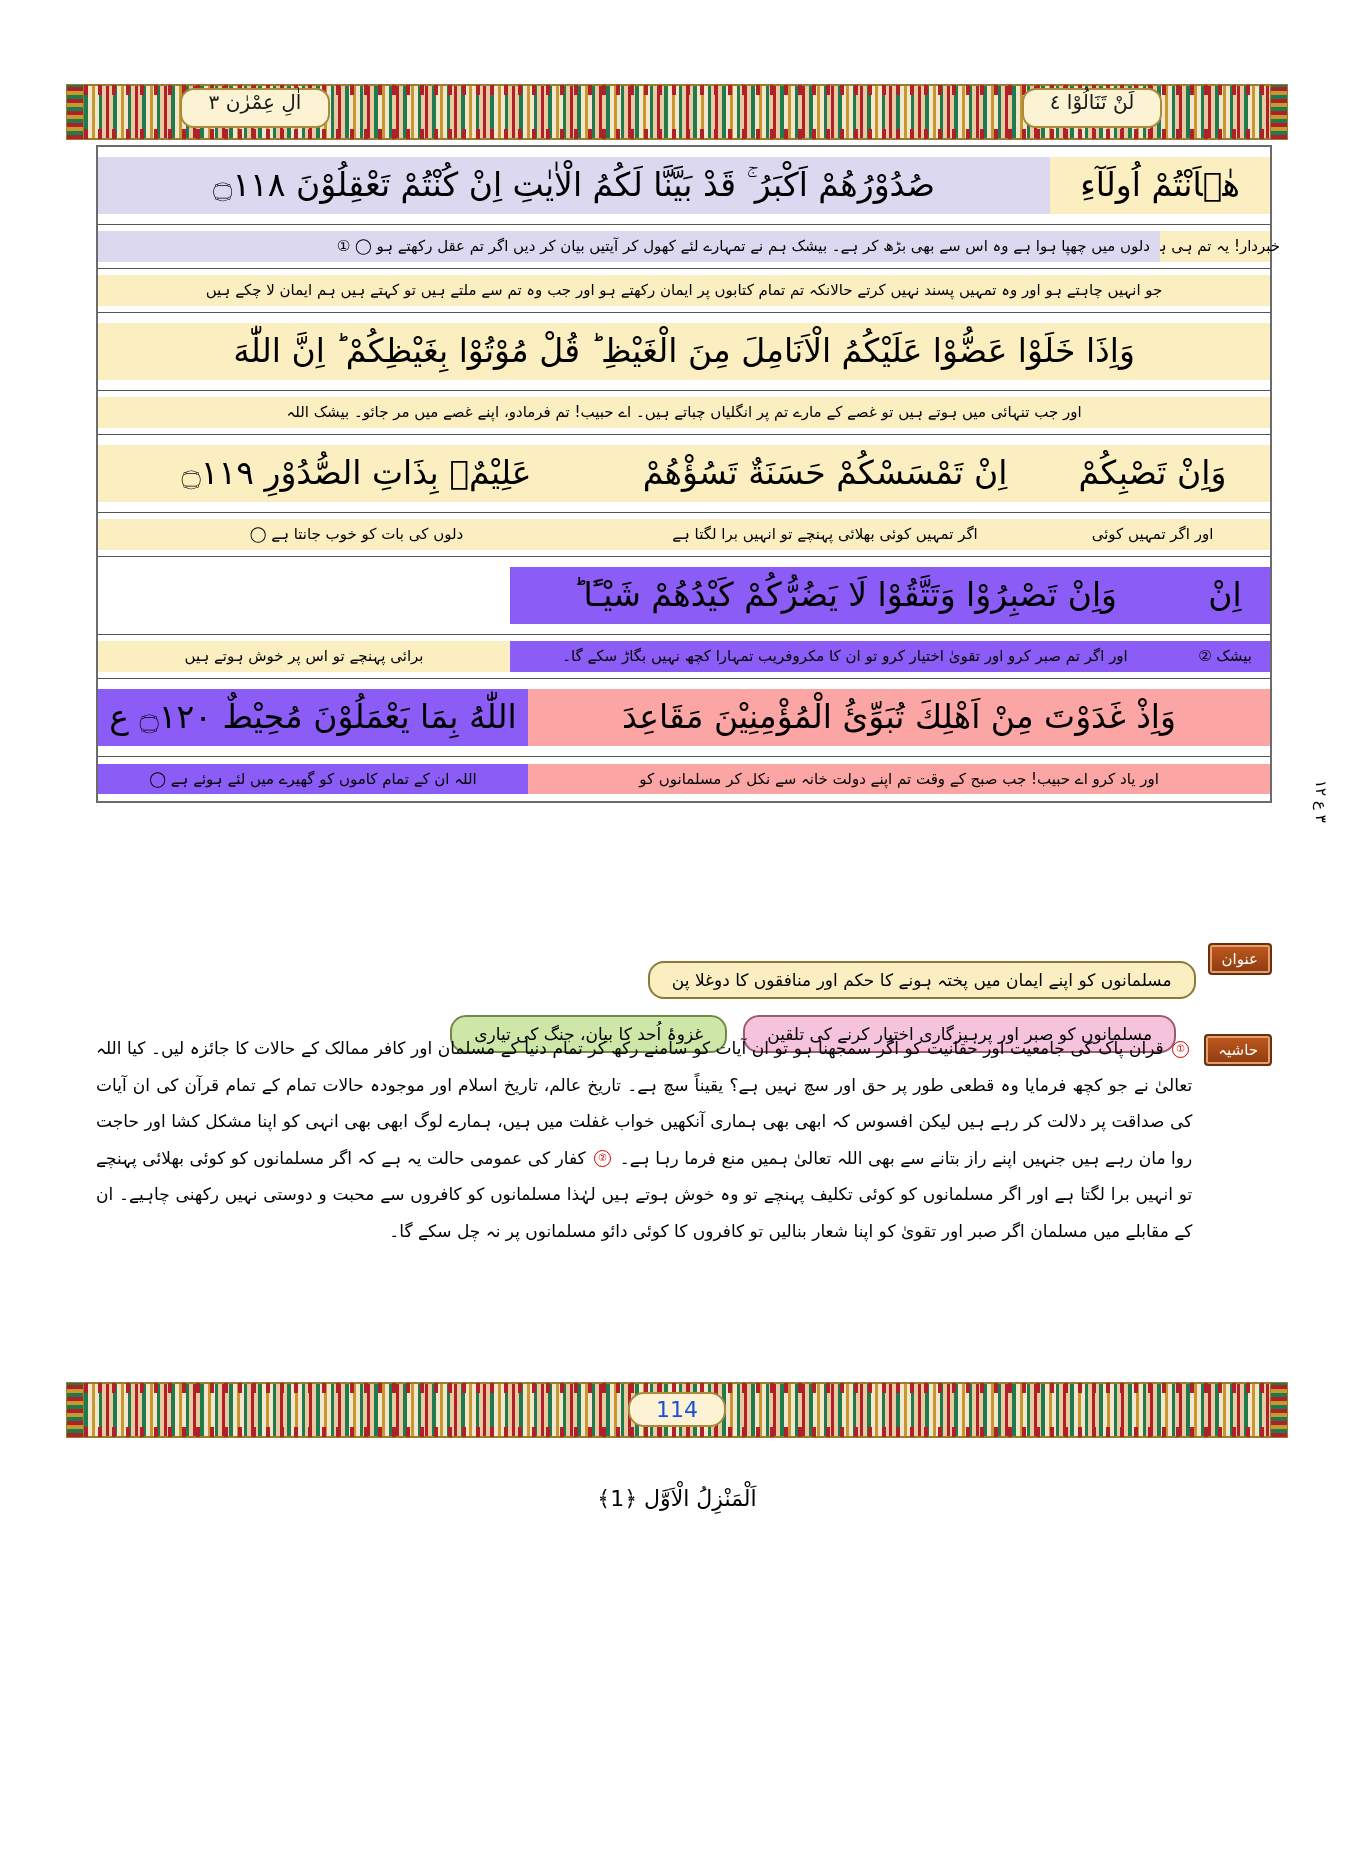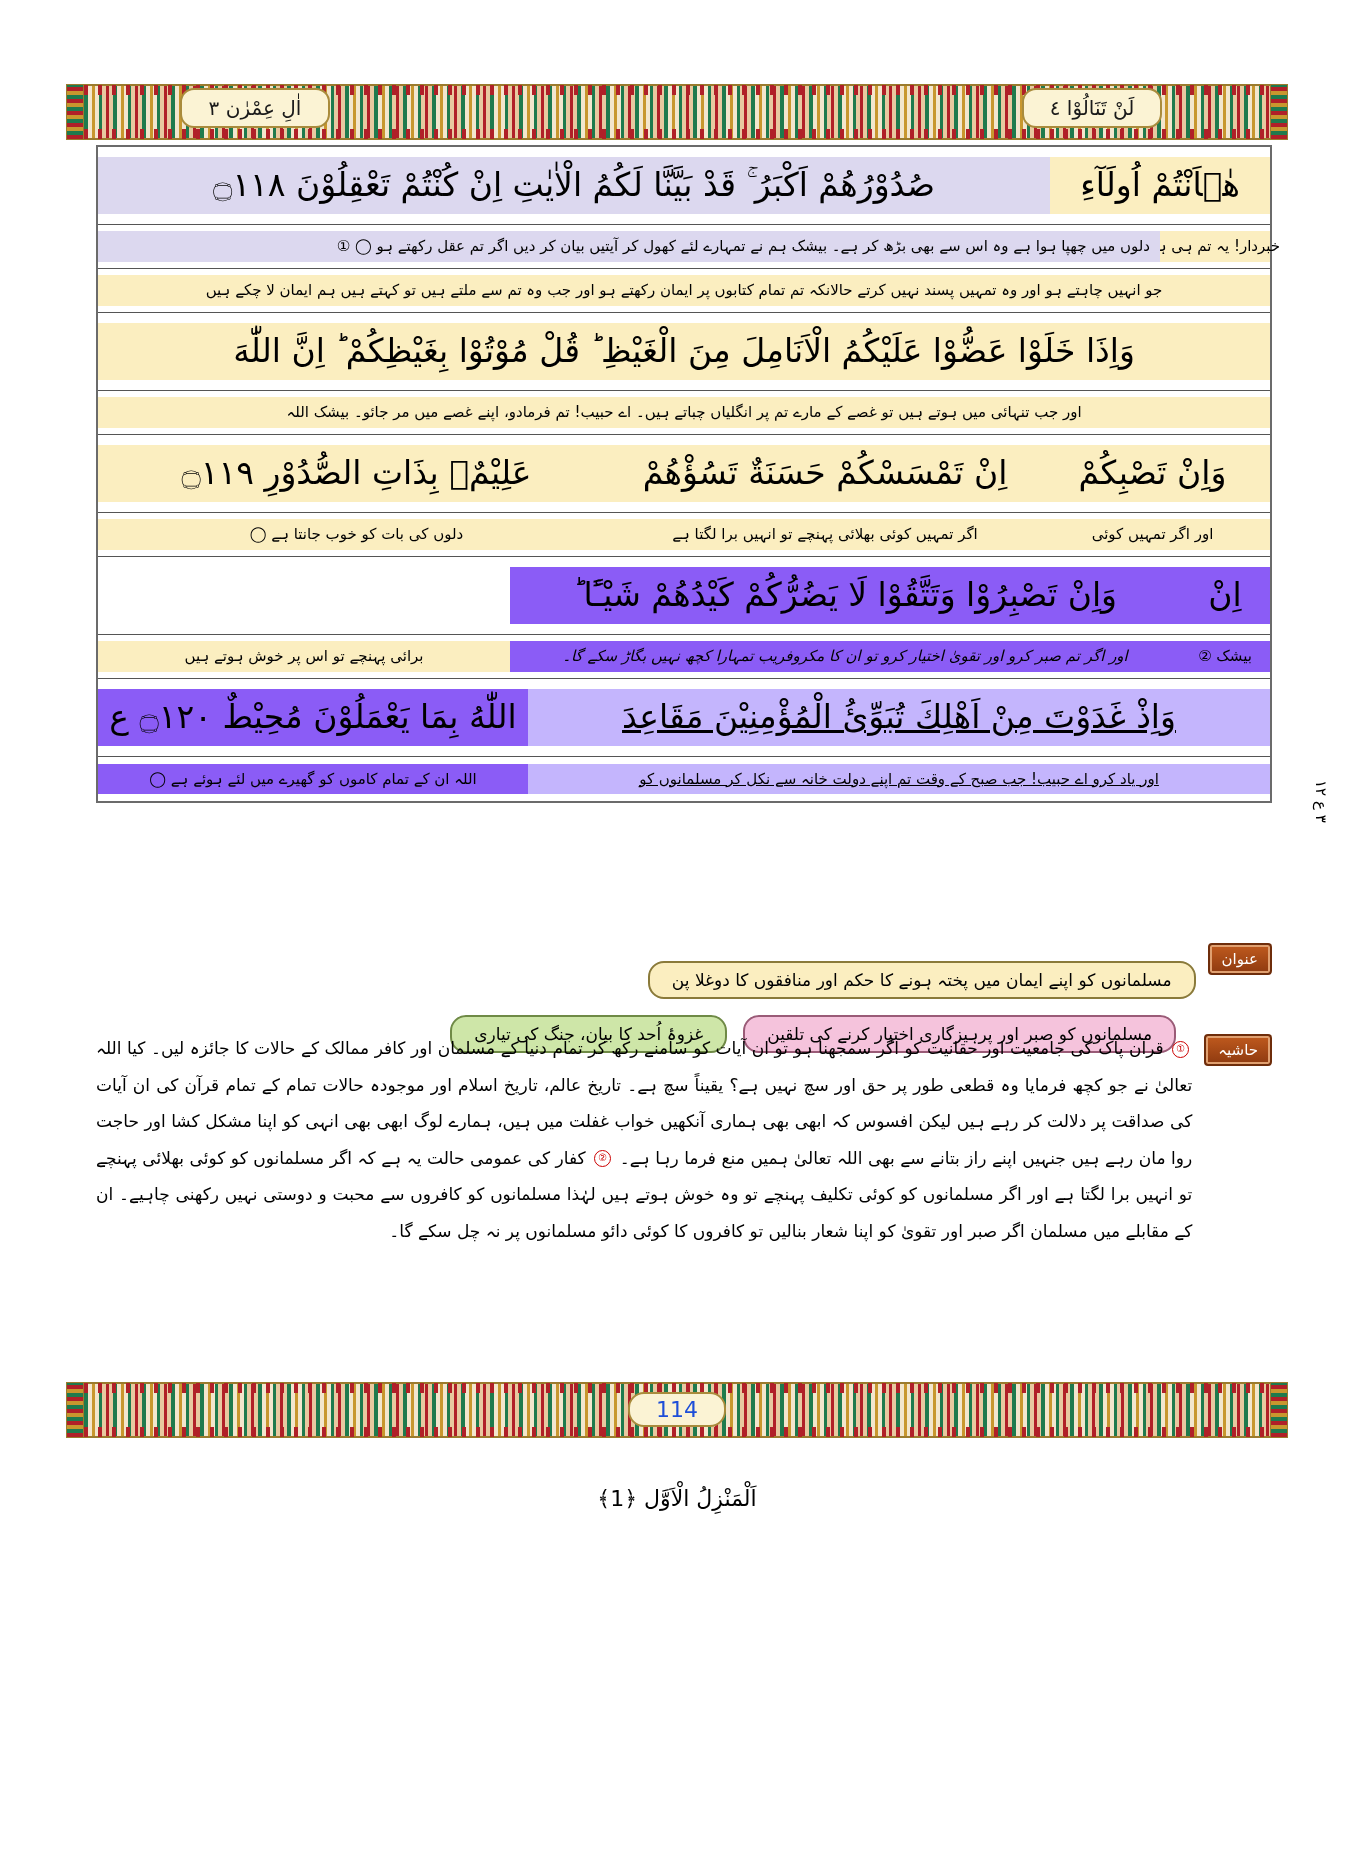--- a/index.html
+++ b/index.html
@@ -40,24 +40,24 @@
     position:absolute; width:18px; height:56px;
     background: repeating-linear-gradient(0deg,#b02028 0 4px,#1f7a4d 4px 8px,#c8972e 8px 12px);
     border:1px solid #9b7b2e;
   }
 
   .cartouche {
     position: absolute; top: 88px; height: 40px;
     background: #fbf3d4;
     border: 2px solid #a98b3c;
     border-radius: 14px;
-    display: flex; align-items: center; justify-content: center;
+    display: flex; align-items: flex-start; justify-content: center;
     font-family: "DejaVu Sans", sans-serif;
     font-size: 20px; color: #1a1a1a; direction: rtl;
-    z-index: 4; padding: 12px 8px;
+    z-index: 4; padding: 0 8px;
   }
 
   
   .verse-table {
     position:absolute; left:96px; top:145px; width:1176px;
     border: 2px solid #6b6b6b;
     direction: rtl;
   }
   .vrow { display:flex; width:100%; border-bottom:1.5px solid #555; position:relative; }
   .vrow:last-child { border-bottom:none; }
@@ -72,21 +72,21 @@
     letter-spacing:-1px;
   }
   .seg.ur-txt {
     font-size: 15px; line-height: 1.5;
     font-family:"DejaVu Sans", sans-serif;
     color:#000; padding: 4px 10px; white-space:nowrap;
   }
   .bg-cream  { background:#fbeec0; }
   .bg-lav    { background:#dcd8ef; }
   .bg-pink   { background:#8b5cf6; }
-  .bg-green  { background:#c4b5fd;text-decoration:underline; }
+  .bg-green  { background:#fca5a5; }
 
   .fill { flex:1 1 auto; }
   .fn-ref{
     display:inline-block; border:1.5px solid #cc0000; border-radius:50%;
     width:17px; height:17px; line-height:14px; text-align:center;
     font-size:10px; color:#cc0000; margin:0 3px; vertical-align:middle;
   }
 
   
   .side-note{
@@ -182,21 +182,21 @@
       <div class="seg ur-txt bg-cream" style="width:420px; justify-content:center;">اگر تمہیں کوئی بھلائی پہنچے تو انہیں برا لگتا ہے</div>
       <div class="seg ur-txt bg-cream fill" style="justify-content:center;">دلوں کی بات کو خوب جانتا ہے ◯</div>
     </div>
 
     <div class="vrow ar">
       <div class="seg ar-txt bg-pink" style="width:90px; justify-content:center;">اِنْ</div>
       <div class="seg ar-txt bg-pink" style="width:670px; justify-content:center;">وَاِنْ تَصْبِرُوْا وَتَتَّقُوْا لَا يَضُرُّكُمْ كَيْدُهُمْ شَيْـًٔا ؕ</div>
     </div>
     <div class="vrow ur">
       <div class="seg ur-txt bg-pink" style="width:90px; justify-content:center;">بیشک ②</div>
-      <div class="seg ur-txt bg-pink" style="width:670px; justify-content:center;font-style:italic;">اور اگر تم صبر کرو اور تقویٰ اختیار کرو تو ان کا مکروفریب تمہارا کچھ نہیں بگاڑ سکے گا۔</div>
+      <div class="seg ur-txt bg-pink" style="width:670px; justify-content:center;">اور اگر تم صبر کرو اور تقویٰ اختیار کرو تو ان کا مکروفریب تمہارا کچھ نہیں بگاڑ سکے گا۔</div>
       <div class="seg ur-txt bg-cream fill" style="justify-content:center;">برائی پہنچے تو اس پر خوش ہوتے ہیں</div>
     </div>
 
     <div class="vrow ar">
       <div class="seg ar-txt bg-green fill" style="justify-content:center;">وَاِذْ غَدَوْتَ مِنْ اَهْلِكَ تُبَوِّئُ الْمُؤْمِنِيْنَ مَقَاعِدَ</div>
       <div class="seg ar-txt bg-pink" style="width:430px; justify-content:center;">اللّٰهُ بِمَا يَعْمَلُوْنَ مُحِيْطٌ ۝١٢٠ ع</div>
     </div>
     <div class="vrow ur">
       <div class="seg ur-txt bg-green fill" style="justify-content:center;">اور یاد کرو اے حبیب! جب صبح کے وقت تم اپنے دولت خانہ سے نکل کر مسلمانوں کو</div>
       <div class="seg ur-txt bg-pink" style="width:430px; justify-content:center;">اللہ ان کے تمام کاموں کو گھیرے میں لئے ہوئے ہے ◯</div>

